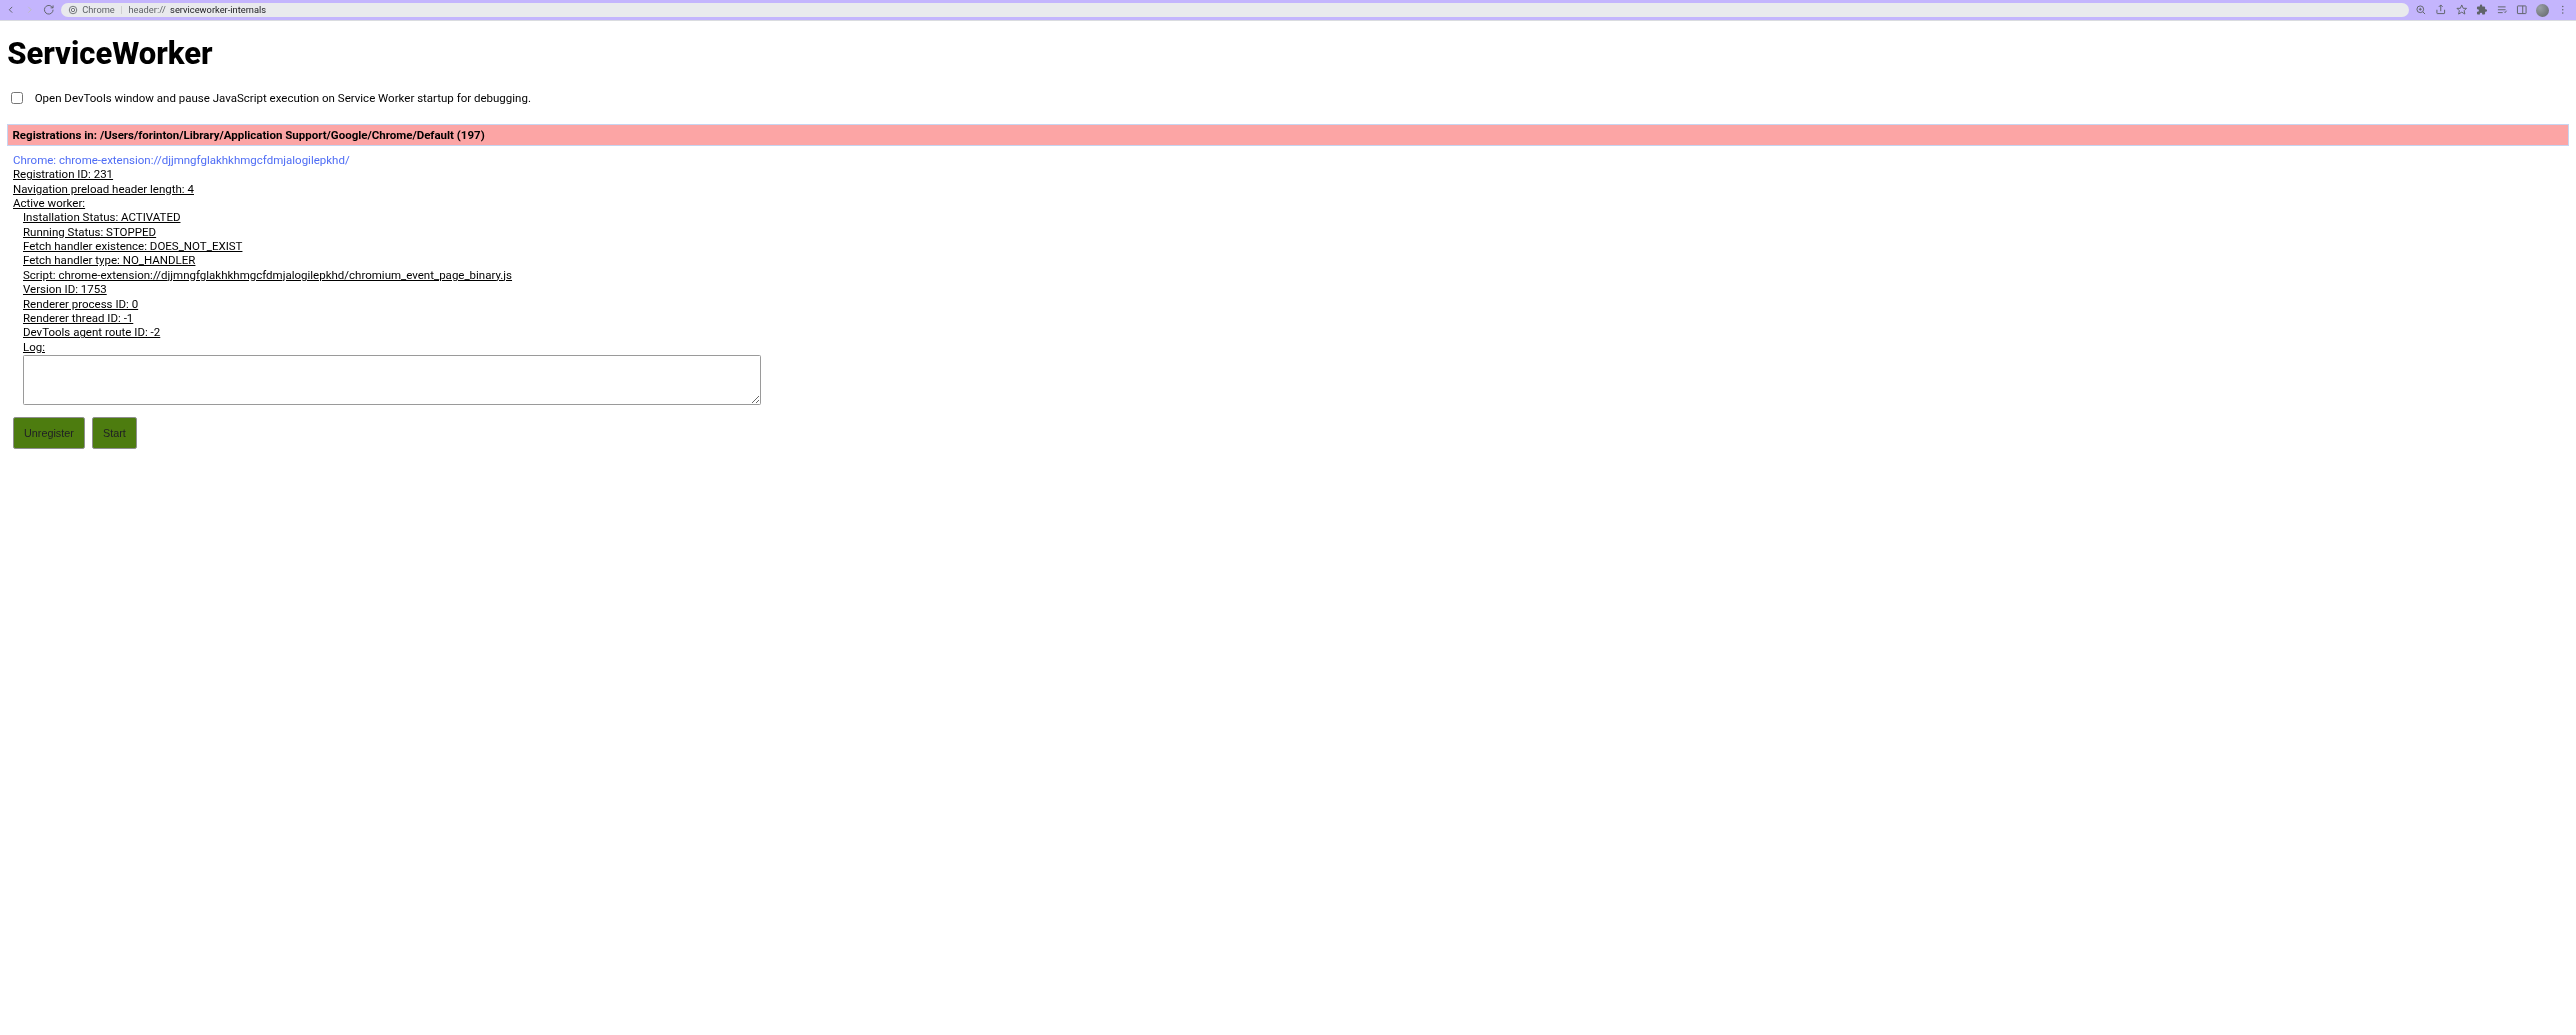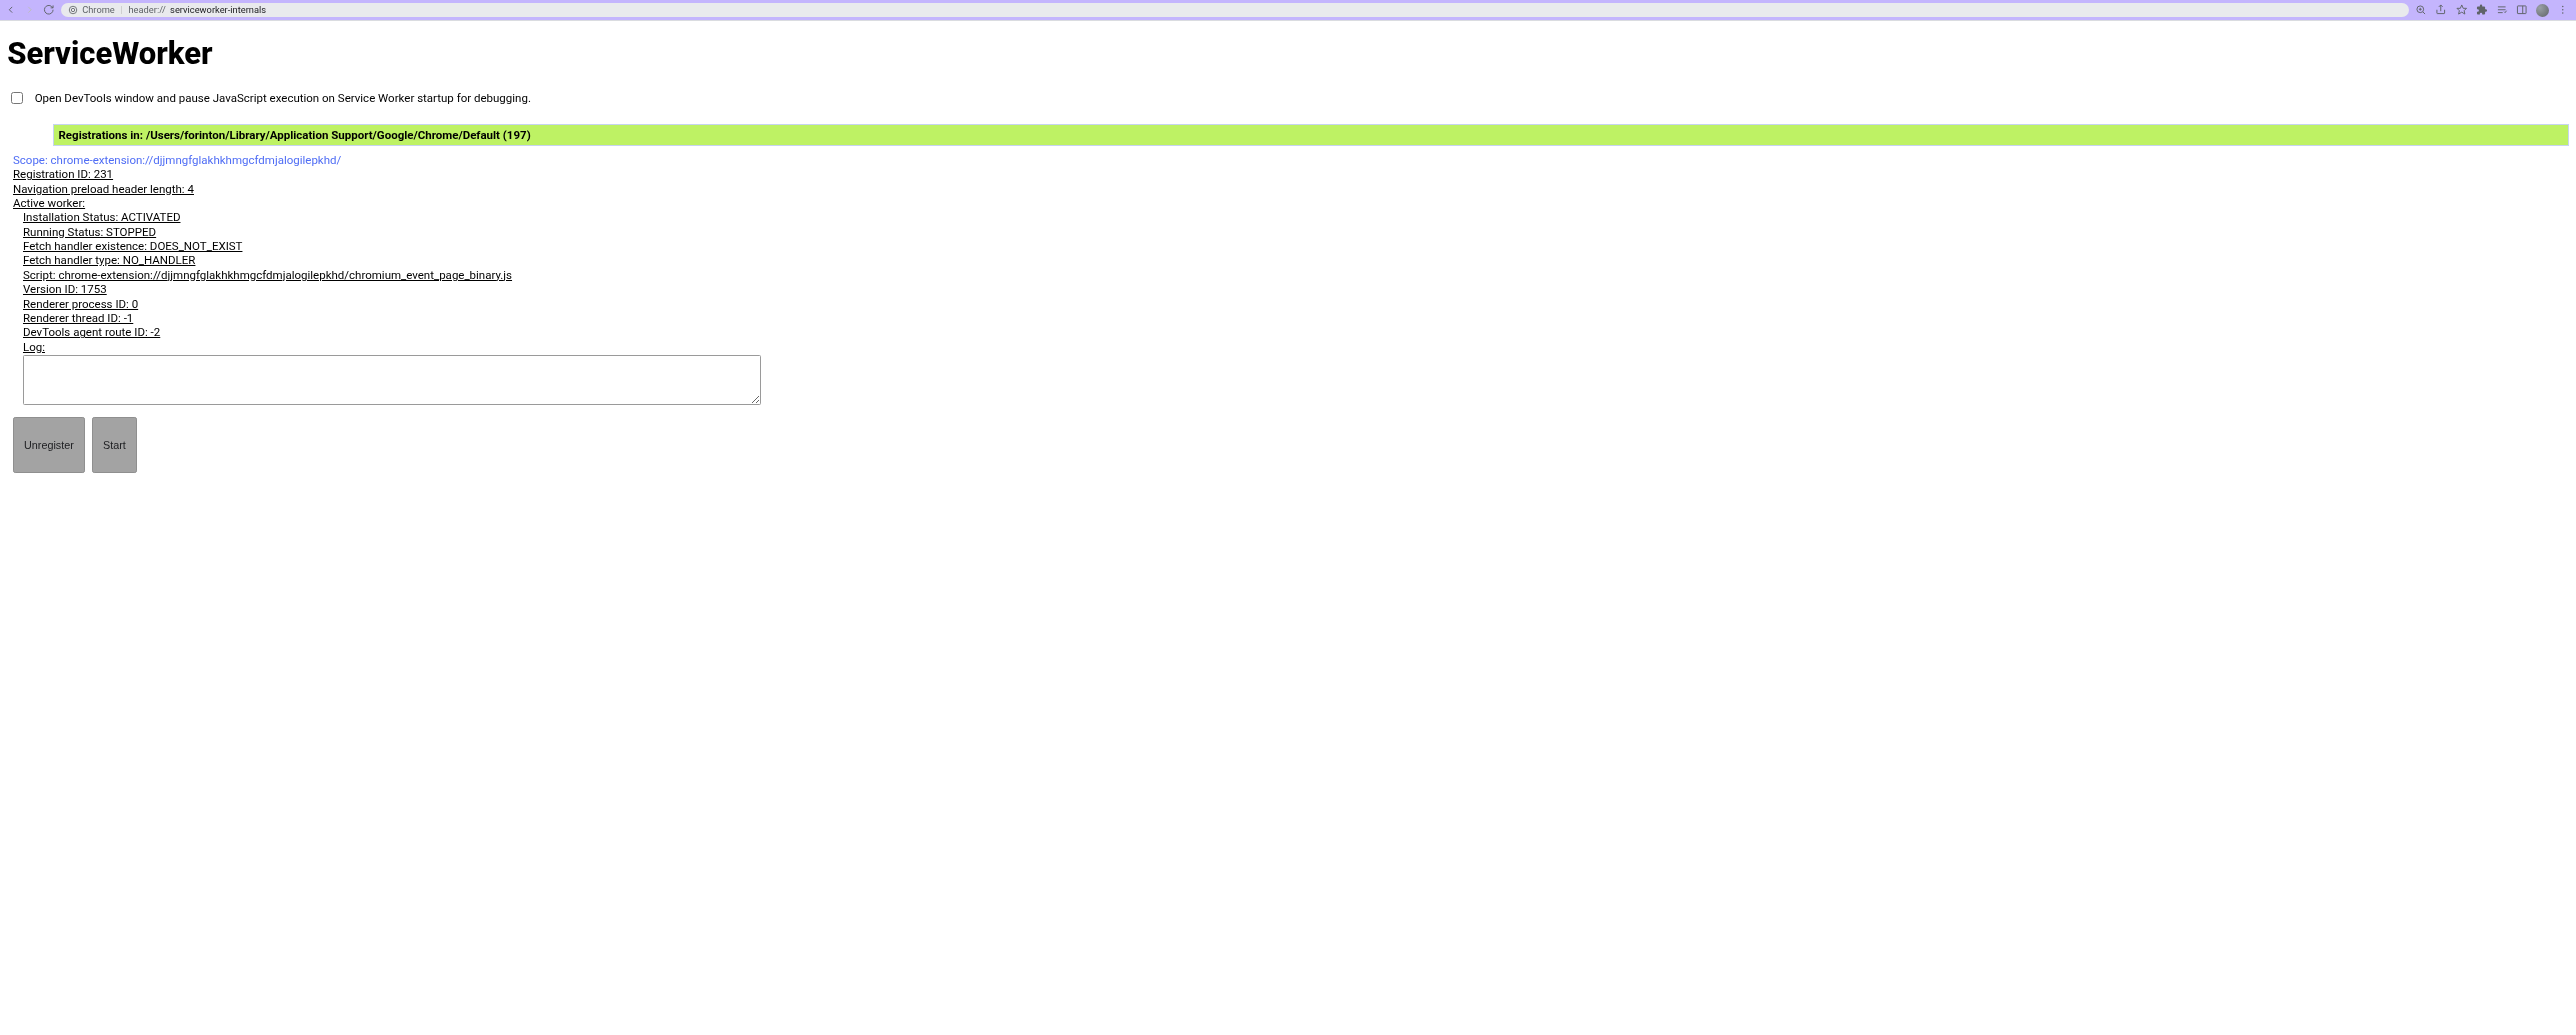--- a/index.html
+++ b/index.html
@@ -73,26 +73,25 @@
     align-items: center;
     gap: 9px;
     margin-bottom: 17px;
     font-size: 11.5px;
   }
   .checkbox-row input[type="checkbox"] {
     width: 11.5px; height: 11.5px;
     accent-color: #1a73e8;
   }
   .reg-header {
-    background: #bef264;
+    background: #fca5a5;
     border: 0.7px solid #c6d4f0;
     padding: 2.9px 4.3px;
     font-weight: 700;
     font-size: 11.5px;
-    margin-left: 46px;
   }
   .entry {
     padding: 7.2px 5.8px 5.8px 5.8px;
     font-size: 11.5px;
     line-height: 1.25;
   }
   .scope-link {
     color: #4f6df5;
     text-decoration: none;
   }
@@ -112,22 +111,22 @@
     font-size: 10px;
     padding: 1.4px;
   }
   .btn-row {
     margin-top: 11.5px;
     display: flex;
     gap: 7.2px;
   }
   button.btn {
     font-size: 10.8px;
-    padding: 21px 10px;
-    background: #a3a3a3;
+    padding: 9px 10px;
+    background: #4d7c0f;
     border: 0.7px solid #8f8f8f;
     border-radius: 2.2px;
     color: #202124;
     cursor: pointer;
   }
 </style>
 </head>
 <body>
 
 <div class="toolbar">
@@ -218,21 +217,21 @@
 
   <label class="checkbox-row">
     <input type="checkbox" style="">
     <span>Open DevTools window and pause JavaScript execution on Service Worker startup for debugging.</span>
   </label>
 
   <div class="reg-header">Registrations in: /Users/forinton/Library/Application Support/Google/Chrome/Default (197)</div>
 
   <div class="entry">
     <div>
-      <a href="#" class="scope-link"><span>Scope: </span><span>chrome-extension://djjmngfglakhkhmgcfdmjalogilepkhd/</span></a>
+      <a href="#" class="scope-link"><span>Chrome: </span><span>chrome-extension://djjmngfglakhkhmgcfdmjalogilepkhd/</span></a>
     </div>
     <div class="kv">Registration ID: 231</div>
     <div class="kv">Navigation preload header length: 4</div>
     <div class="kv">Active worker:</div>
 
     <div class="worker-block">
       <div class="kv">Installation Status: ACTIVATED</div>
       <div class="kv">Running Status: STOPPED</div>
       <div class="kv">Fetch handler existence: DOES_NOT_EXIST</div>
       <div class="kv">Fetch handler type: NO_HANDLER</div>

